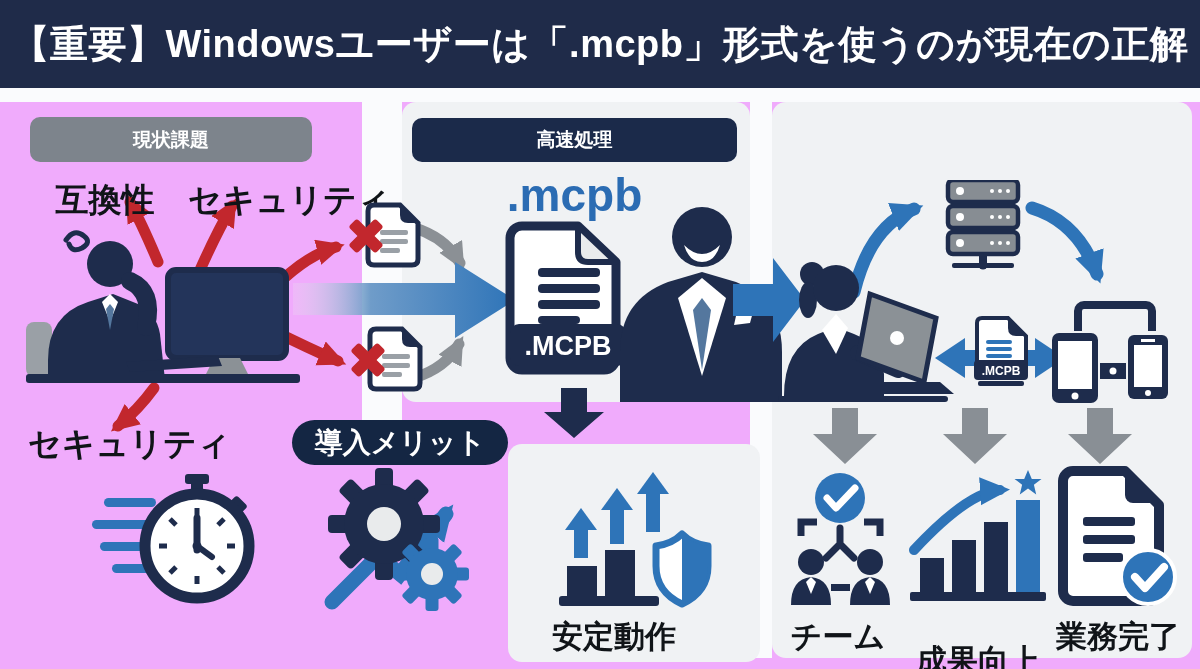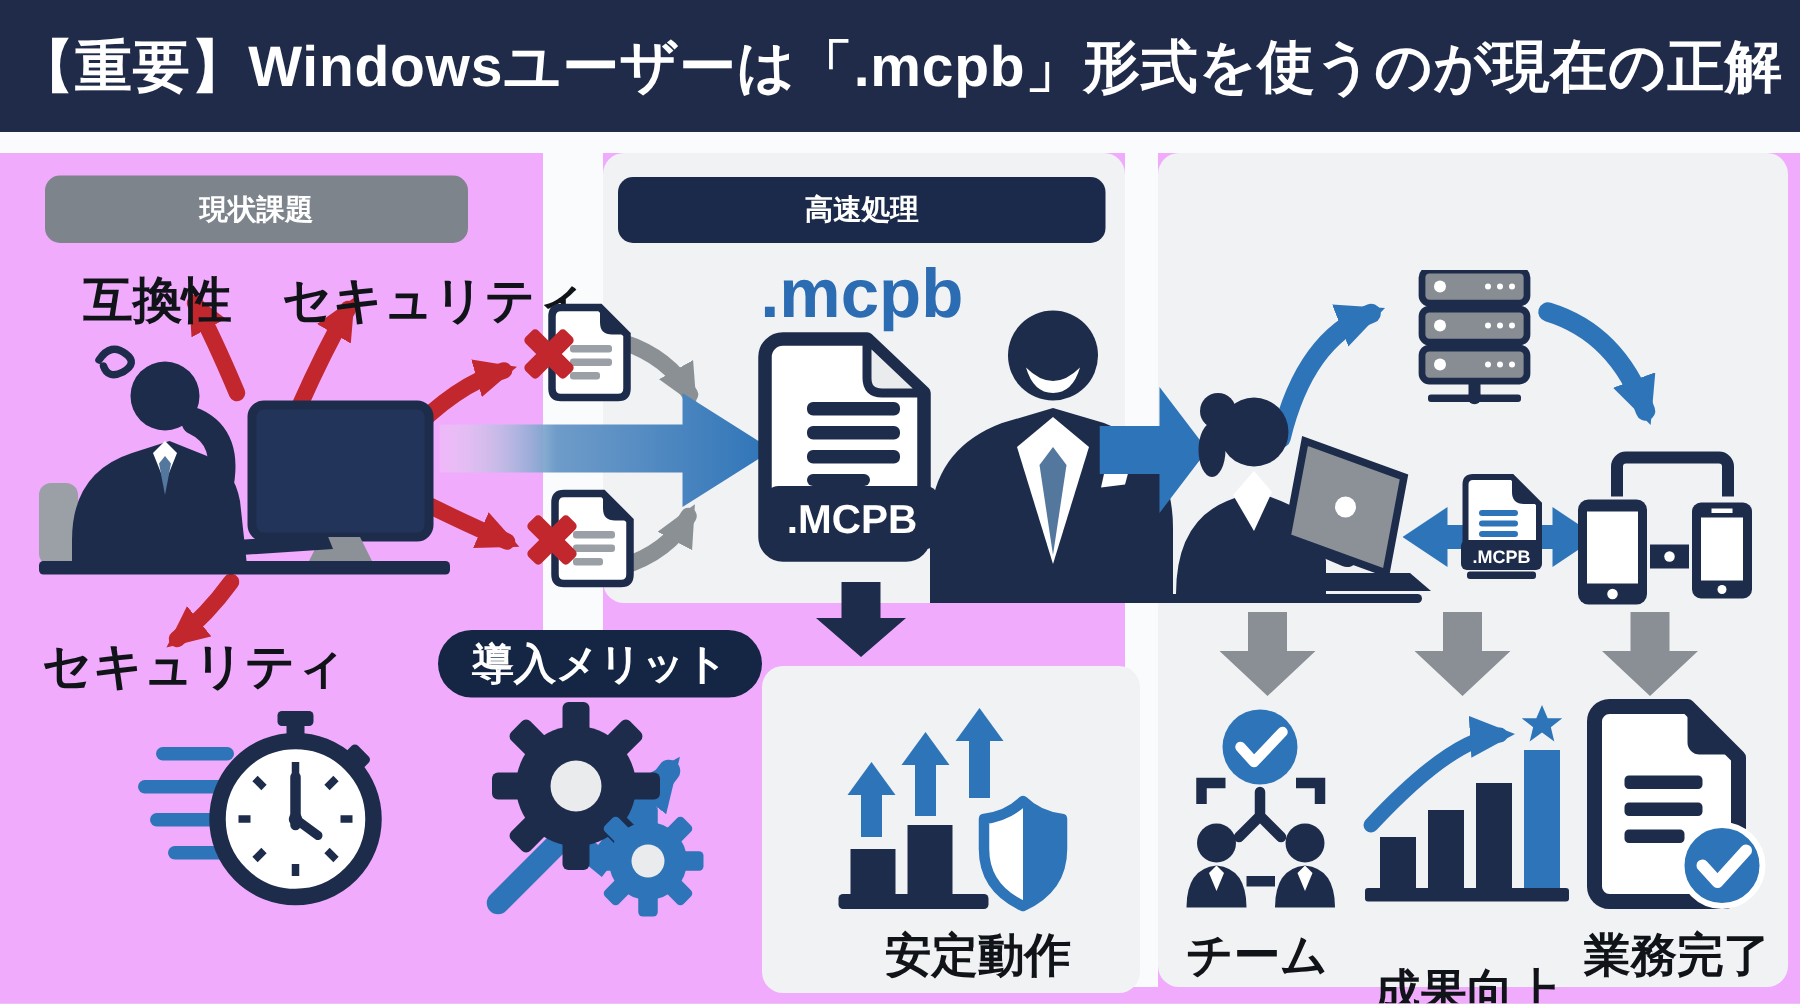--- a/index.html
+++ b/index.html
@@ -364,18 +364,18 @@
     <path d="M72,6 v24 a8,8 0 0 0 8,8 h26 z" fill="#1e2c4c"></path>
     <g fill="#1e2c4c">
       <rect x="30" y="52" width="52" height="9" rx="3"></rect>
         <rect x="30" y="70" width="52" height="9" rx="3"></rect>
         <rect x="30" y="88" width="40" height="9" rx="3"></rect>
     </g>
     <circle cx="95" cy="112" r="27" fill="#2e74b8" stroke="#ffffff" stroke-width="4"></circle>
     <path d="M82,112 l10,11 l19,-21" stroke="#ffffff" stroke-width="8" fill="none" stroke-linecap="round" stroke-linejoin="round"></path>
   </svg>
 
-  <div class="abs lbl big" style="left:552px;top:616px;width:200px;">安定動作</div>
+  <div class="abs lbl big" style="left:514px;top:616px;width:200px;">安定動作</div>
   <div class="abs lbl big" style="left:763px;top:616px;width:150px;">チーム</div>
   <div class="abs lbl big" style="left:888px;top:616px;width:180px;margin-top:24px;">成果向上</div>
   <div class="abs lbl big" style="left:1028px;top:616px;width:180px;">業務完了</div>
 
 </div>
 
 </body></html>

